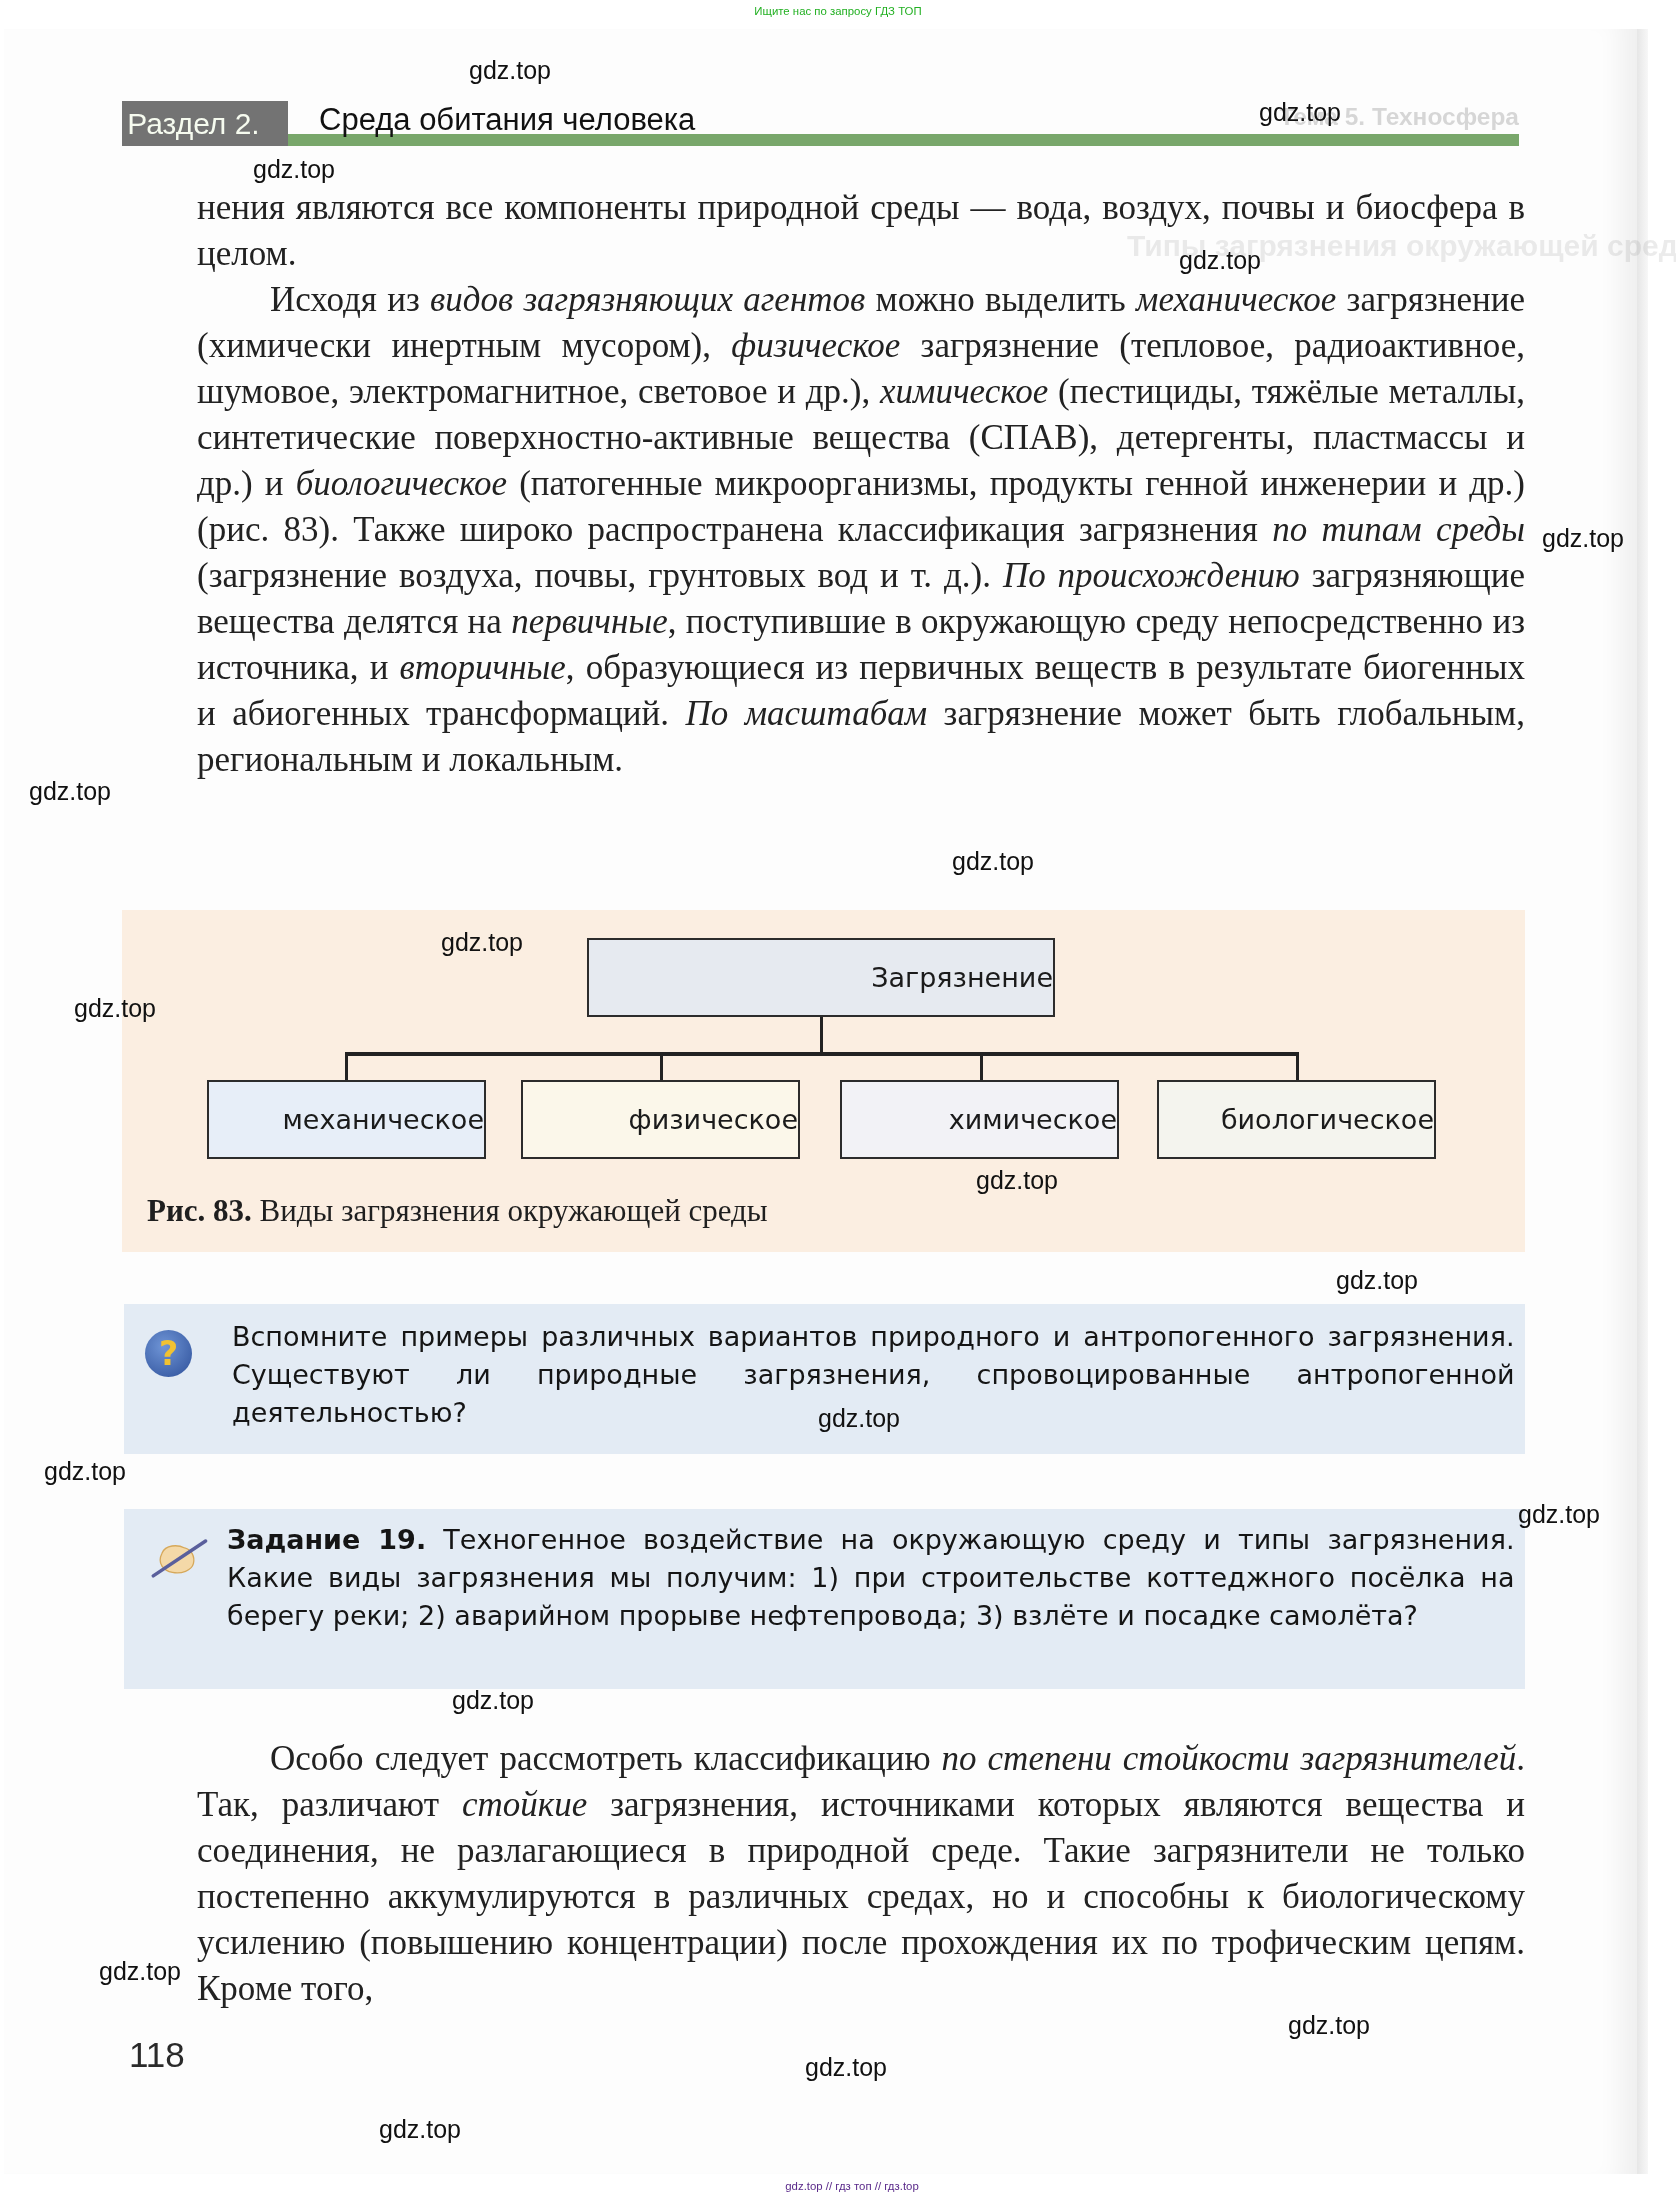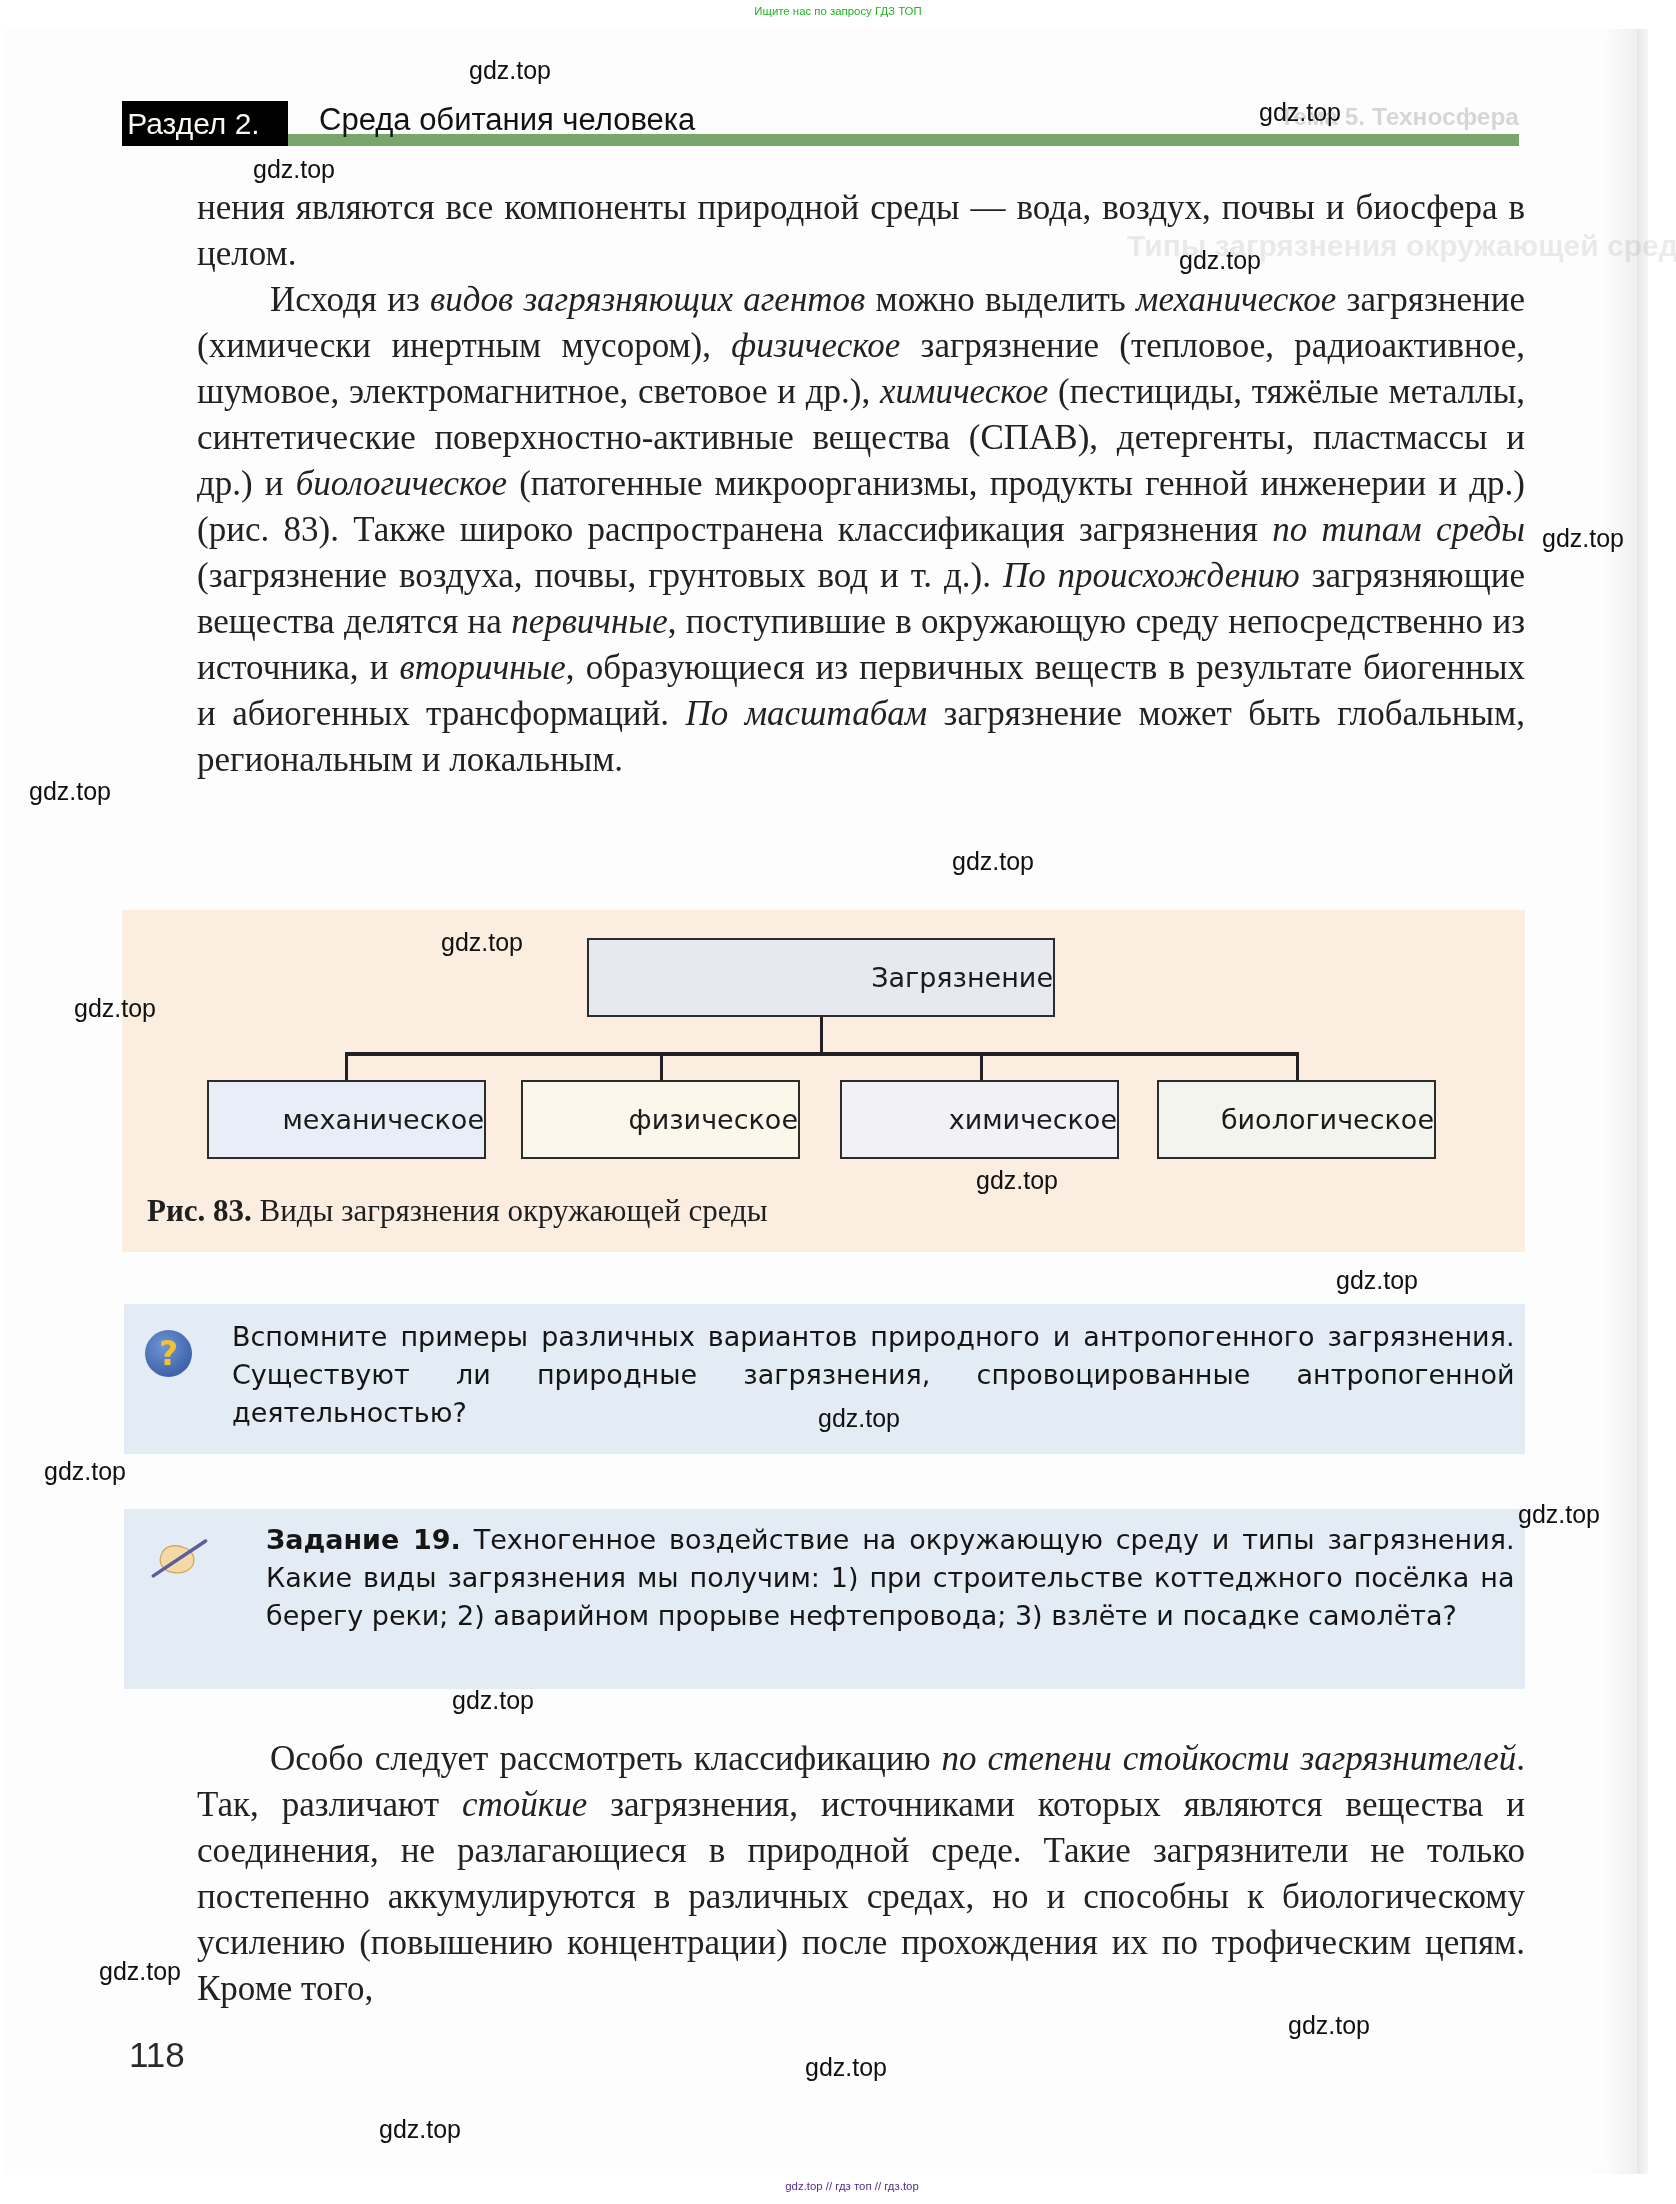--- a/index.html
+++ b/index.html
@@ -29,21 +29,21 @@
   
   .ghost { position:absolute; color:rgba(60,60,60,0.10); font-family:"Liberation Sans", sans-serif; white-space:nowrap; }
 
   .header {
     position:absolute; left:122px; top:101px; width:1397px; height:47px;
   }
   .header-bar {
     position:absolute; left:0; top:33px; width:1397px; height:12.2px; background:#79a76b;
   }
   .section-badge {
-    position:absolute; left:0; top:0; width:166px; height:45px; background:#000000;
+    position:absolute; left:0; top:0; width:166px; height:45px; background:#737373;
     color:#f6fbef; font-family:"Liberation Sans", sans-serif; font-size:30px;
     line-height:45px; padding-left:5.2px; box-sizing:border-box;
   }
   .section-title {
     position:absolute; left:197px; top:0; height:38px; line-height:38px;
     font-family:"Liberation Sans", sans-serif; font-size:31px; color:#111;
   }
   .topic-ghost {
     position:absolute; right:0; top:1.7px; font-family:"Liberation Sans", sans-serif;
     font-size:24.5px; color:rgba(40,40,40,0.18); font-weight:bold;
@@ -153,21 +153,21 @@
 <div class="callout" style="top:1304px;height:150px;">
   <div class="qicon">?</div>
   <div class="ctext" style="top:14px;margin-left:8px;">Вспомните примеры различных вариантов природного и антропогенного загрязнения. Существуют ли природные загрязнения, спровоцированные антропогенной деятельностью?</div>
 </div>
 
 <div class="callout" style="top:1509px;height:180px;">
   <svg class="pen-icon" viewBox="0 0 75 55">
     <path d="M18 22 C22 12,36 12,44 16 C52 18,56 26,54 34 C52 42,40 46,30 44 C20 42,12 34,18 22 Z" fill="#f4d9a8" stroke="#d6a85a" stroke-width="1.5"></path>
     <line x1="8" y1="48" x2="68" y2="8" stroke="#5a5f9c" stroke-width="4" stroke-linecap="round"></line>
   </svg>
-  <div class="ctext" style="top:12.2px;left:103px;margin-left:39px;">
+  <div class="ctext" style="top:12.2px;left:103px;">
     <b>Задание 19.</b><span> Техногенное воздействие на окружающую среду и типы загрязнения. Какие виды загрязнения мы получим: 1) при строительстве коттеджного посёлка на берегу реки; 2) аварийном прорыве нефтепровода; 3) взлёте и посадке самолёта?</span>
   </div>
 </div>
 
 <div class="body-text" style="top:1736px;">
   <p class="indent" id="p3"><span>Особо следует рассмотреть классификацию </span><i>по степени стойкости загрязнителей</i><span>. Так, различают </span><i>стойкие</i><span> загрязнения, источниками которых являются вещества и соединения, не разлагающиеся в природной среде. Такие загрязнители не только постепенно аккумулируются в различных средах, но и способны к биологическому усилению (повышению концентрации) после прохождения их по трофическим цепям. Кроме того,</span></p>
 </div>
 
 <div class="page-number">118</div>
 

